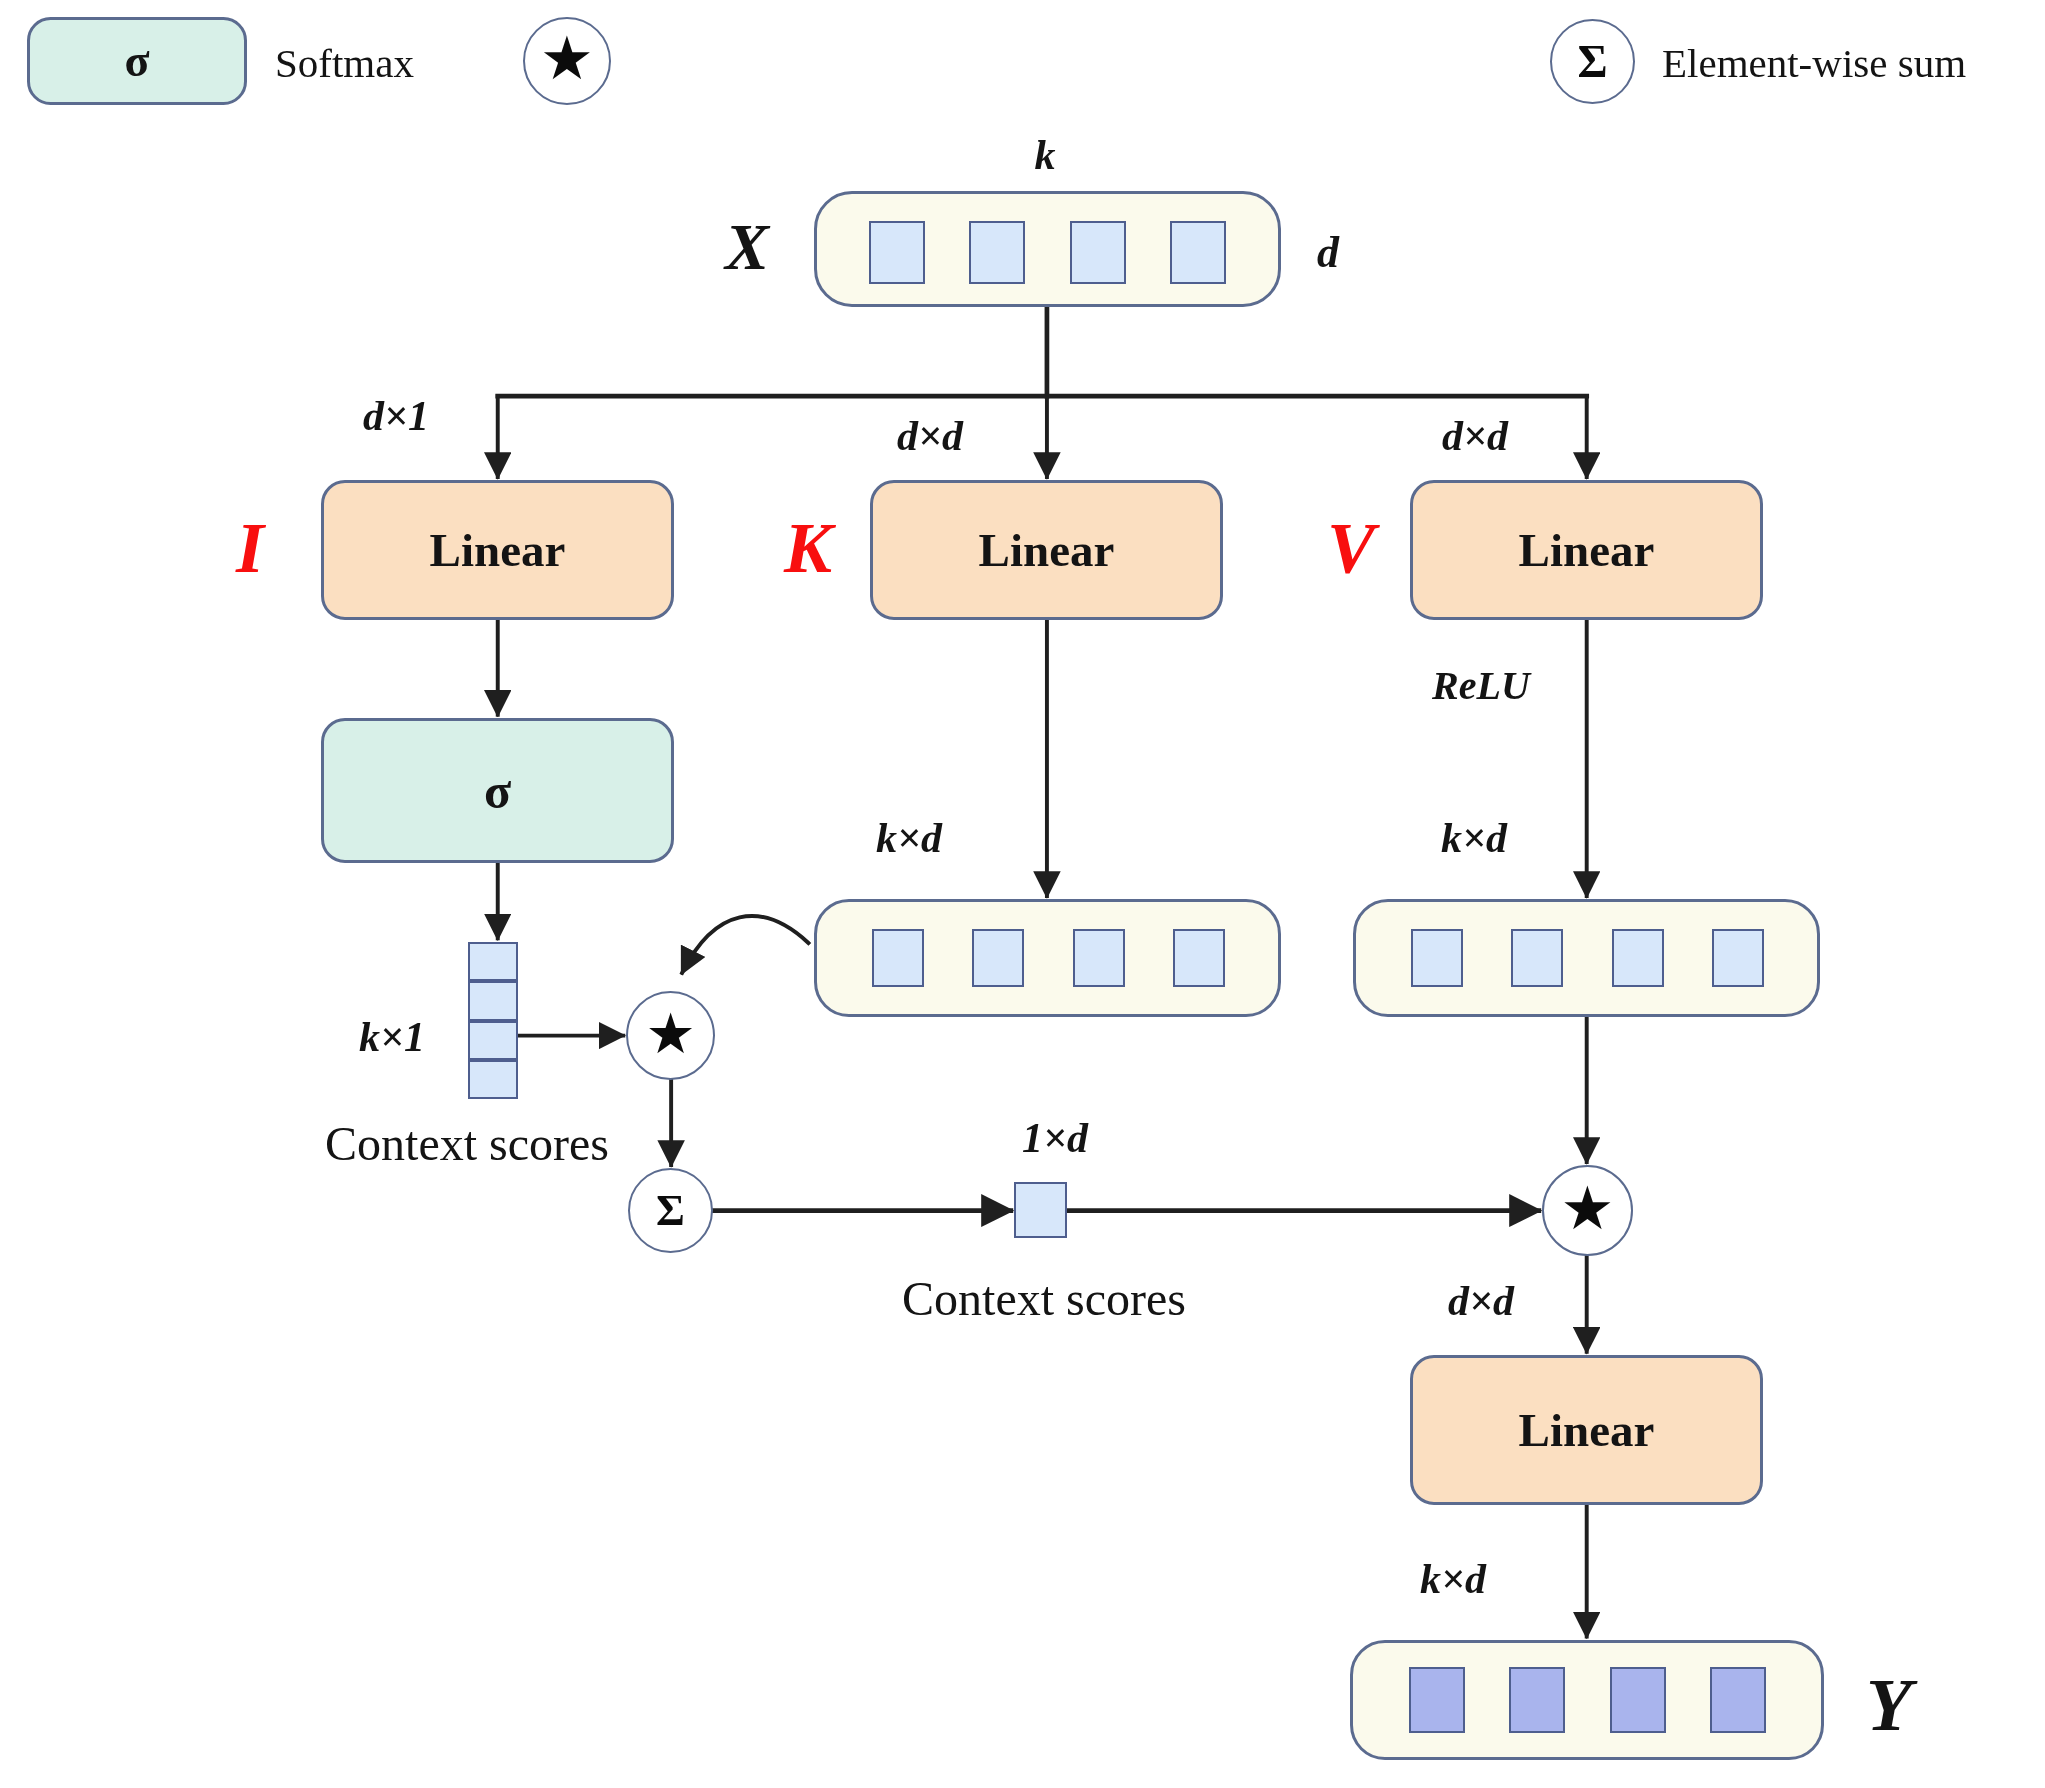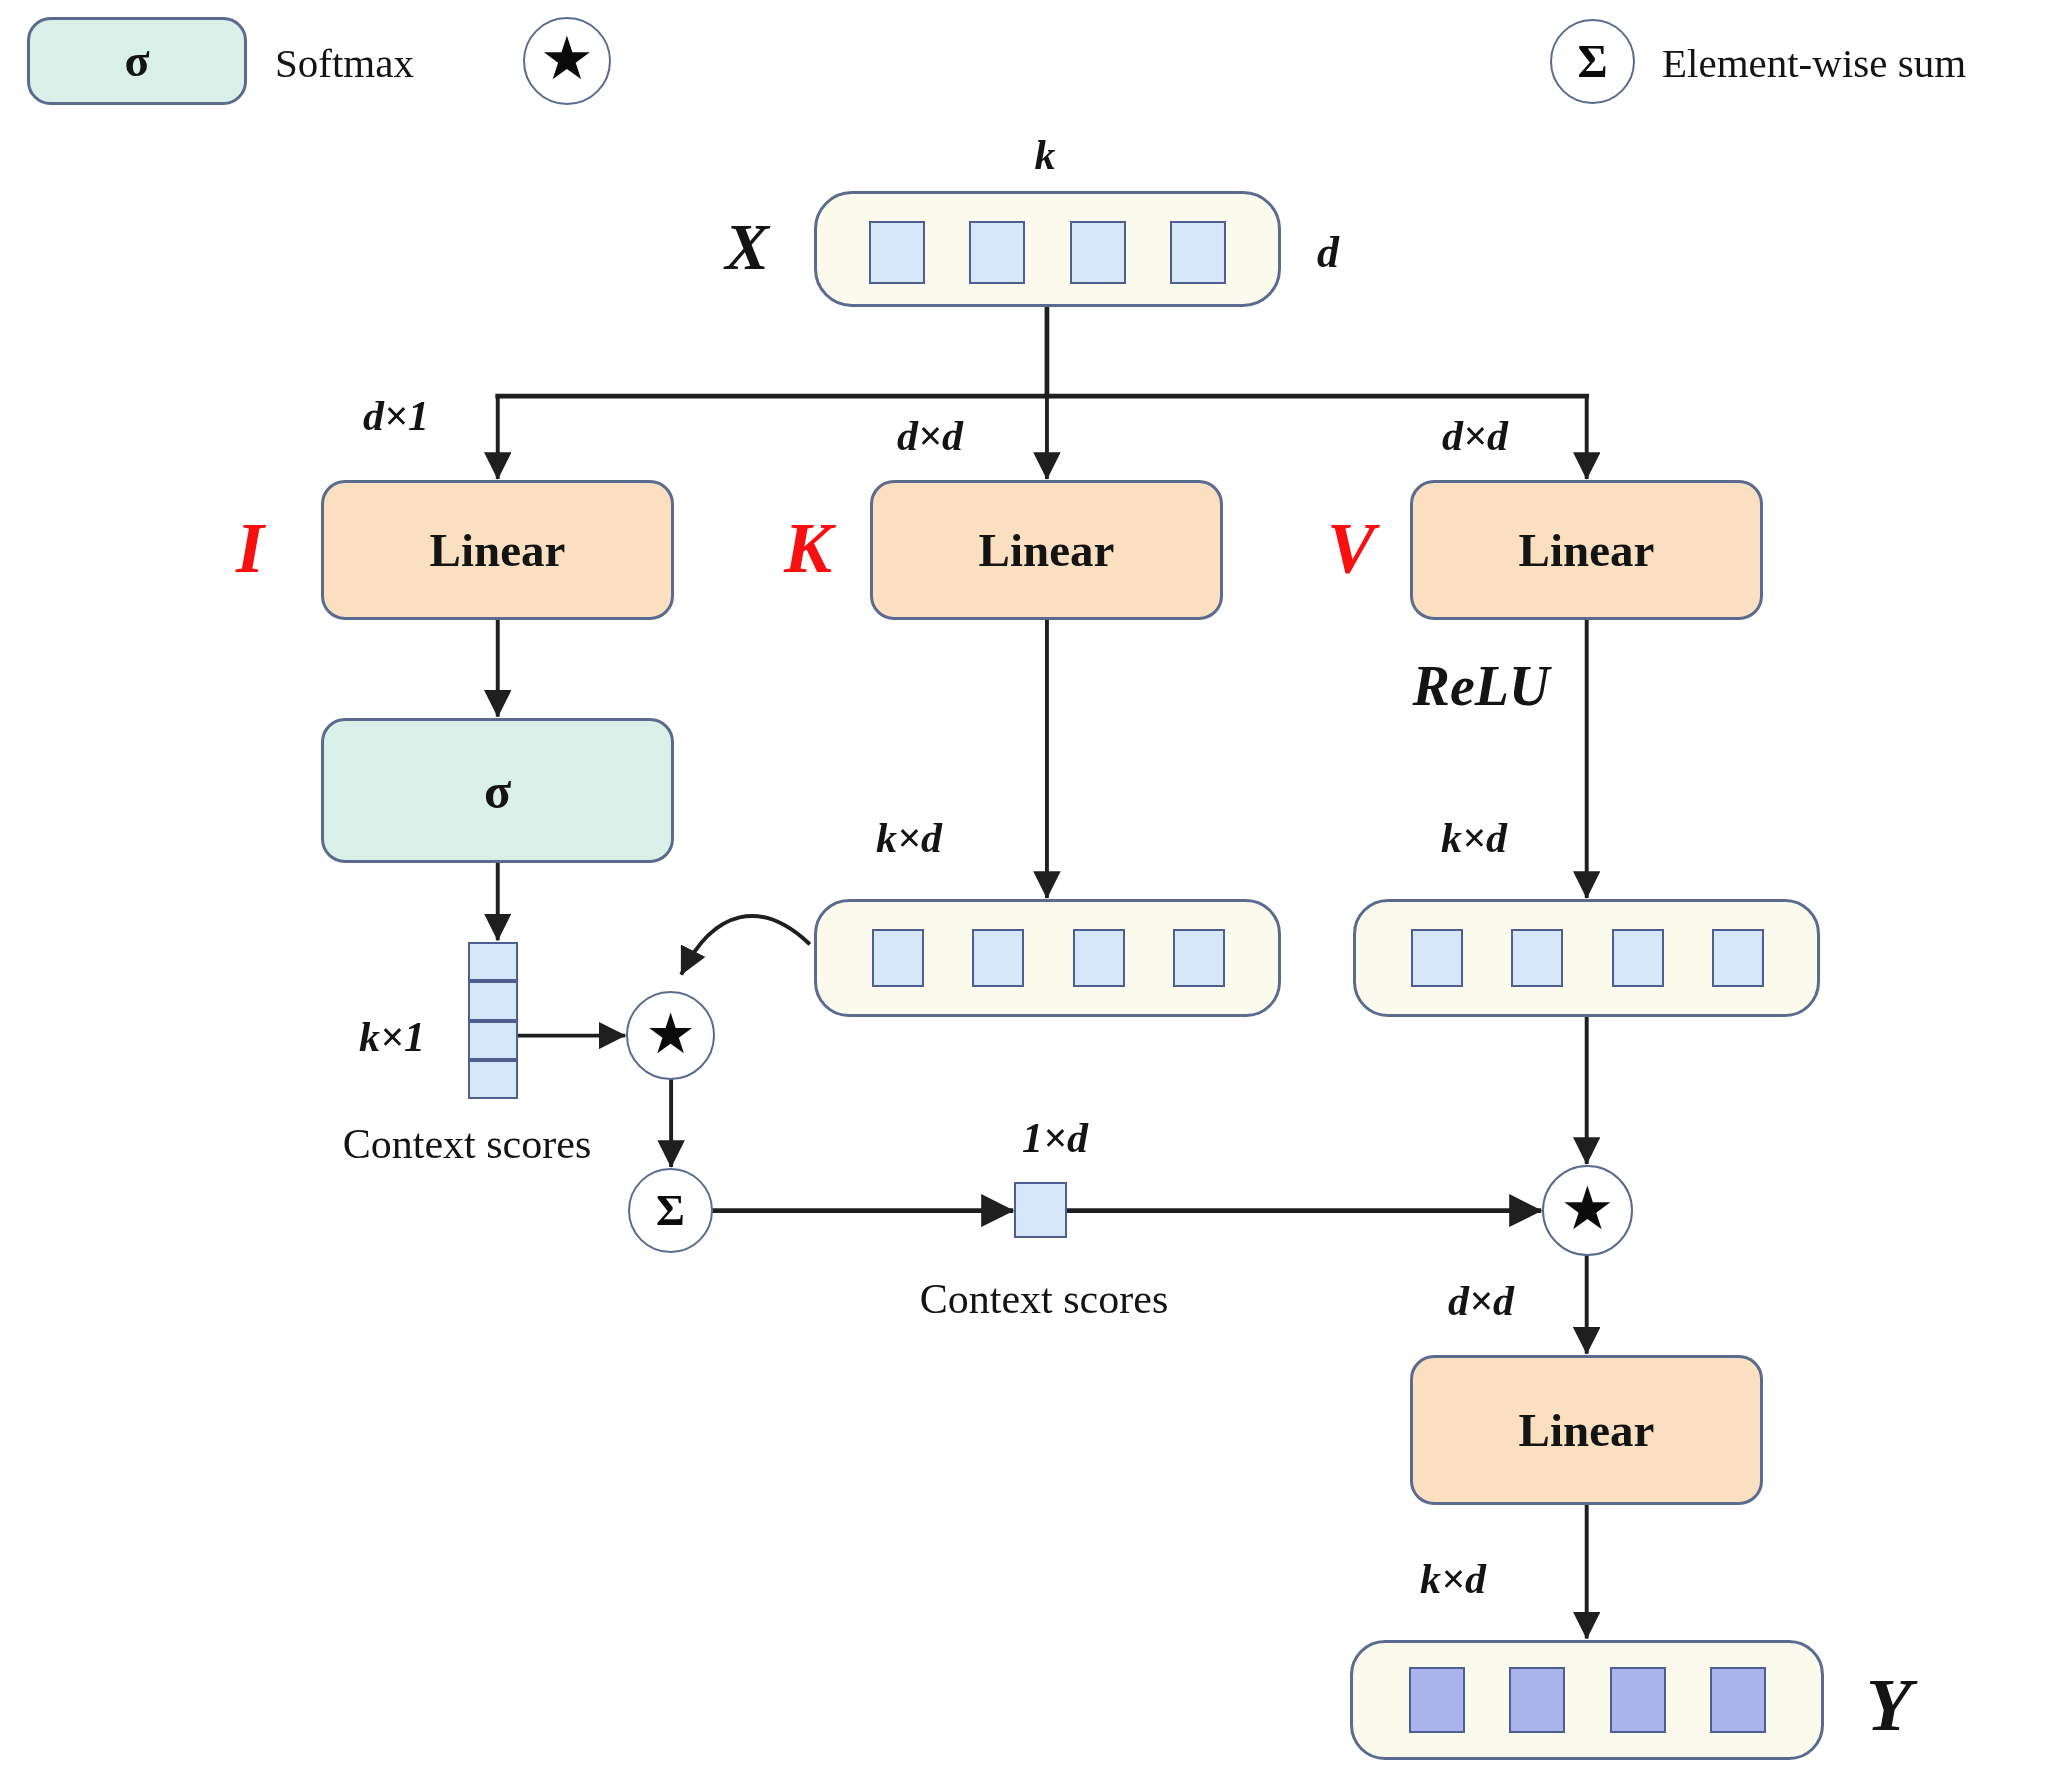--- a/index.html
+++ b/index.html
@@ -6,22 +6,22 @@
   .stage{position:relative;width:2046px;height:1788px;background:#ffffff;overflow:hidden;
          font-family:"Liberation Serif","DejaVu Serif",serif;color:#141414;}
   .abs{position:absolute;}
   .ctr{transform:translate(-50%,-50%);}
   .vctr{transform:translateY(-50%);}
   .lbl{white-space:nowrap;line-height:1;}
   .legend-lbl{font-size:41px;}
   .dim{font-size:42px;font-weight:bold;font-style:italic;}
   .big-letter{font-size:66px;font-weight:bold;font-style:italic;}
   .red-letter{font-size:72px;font-weight:bold;font-style:italic;color:#f80f0f;}
-  .caption{font-size:42px;}
-  .relu{font-size:56px;font-weight:bold;font-style:italic;}
+  .caption{font-size:48px;}
+  .relu{font-size:40px;font-weight:bold;font-style:italic;}
   .box{border:3.1px solid #5b6b8f;border-radius:24px;display:flex;align-items:center;justify-content:center;box-sizing:border-box;}
   .peach{background:#fbdfc1;}
   .mint{background:#d8f0e8;}
   .box-label{font-size:47px;font-weight:bold;line-height:1;}
   .sigma-glyph{font-size:50px;font-weight:bold;line-height:1;}
   .pill{background:#fbfaec;border:3.1px solid #5b6b8f;border-radius:38px;box-sizing:border-box;}
   .cell{position:absolute;background:#d7e7fa;border:2.4px solid #4e5e8e;box-sizing:border-box;}
   .outcell{background:#a9b4ed;}
   .circle{background:#ffffff;border:2.4px solid #5b6b8f;border-radius:50%;display:flex;align-items:center;justify-content:center;box-sizing:border-box;}
   .star-glyph{font-size:56px;line-height:1;color:#0b0b0b;transform:translateY(-2.4px);}

